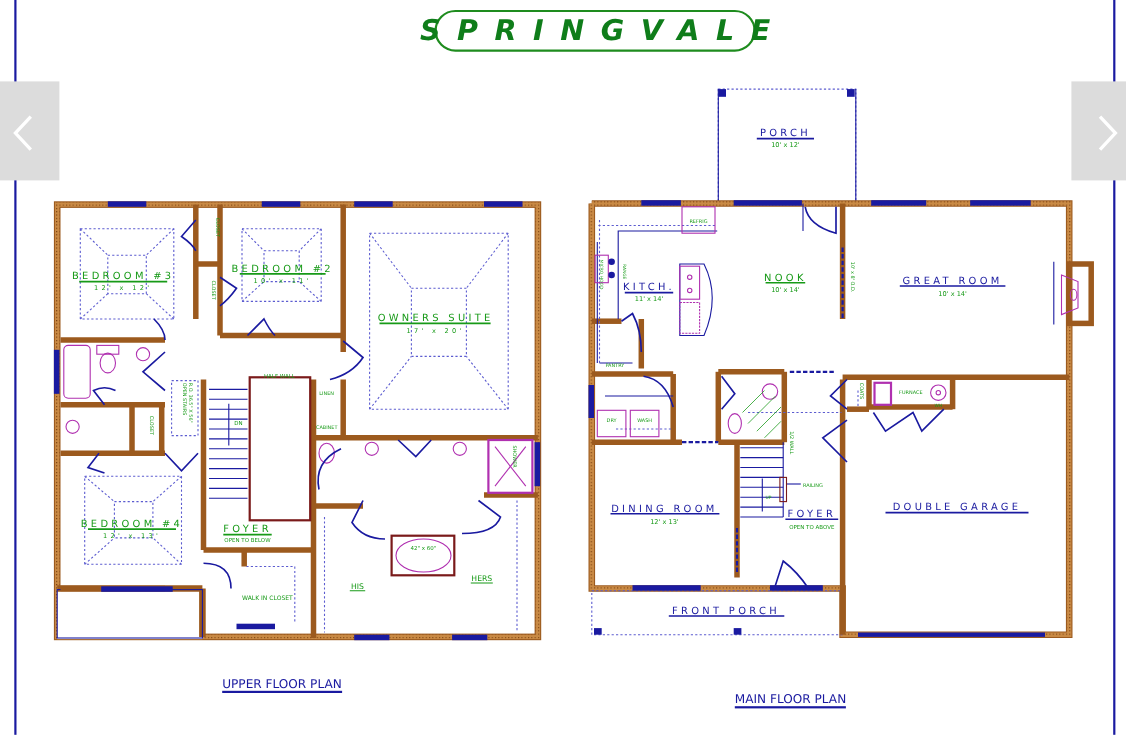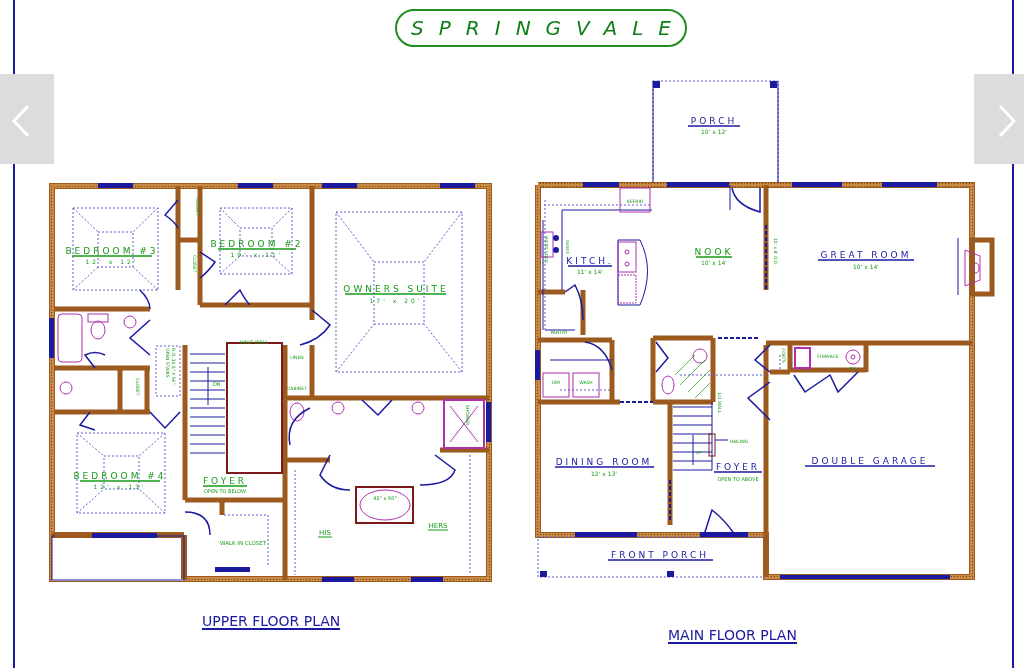--- a/index.html
+++ b/index.html
@@ -1,24 +1,24 @@
 <!DOCTYPE html>
 <html><head>
 <meta charset="utf-8">
 <style>
   html, body { margin:0; padding:0; background:#ffffff; }
   body { width:1024px; height:668px; position:relative; overflow:hidden; font-family:"DejaVu Sans", sans-serif; }
   .frame-line { position:absolute; top:0; width:2px; height:668px; background:#1a1aa0; }
   .nav-btn { position:absolute; top:74px; width:54px; height:90px; background:#dcdcdc; cursor:pointer; }
   .nav-btn svg { position:absolute; top:0; left:0; }
   .title-pill { position:absolute; left:395px; top:9px; width:292px; height:38px; border:2px solid #1e8c1e; border-radius:20px; box-sizing:border-box; display:flex; align-items:center; justify-content:center; }
-  .title-pill span { color:#0f7d1a; font-family:"DejaVu Sans", sans-serif; font-style:italic; font-weight:normal; font-size:20px; letter-spacing:15px; padding-left:15px;text-align:right; }
+  .title-pill span { color:#0f7d1a; font-family:"DejaVu Sans", sans-serif; font-style:italic; font-weight:bold; font-size:26px; letter-spacing:15px; padding-left:15px;text-align:right; }
   svg.plan { position:absolute; top:0; left:0; }
   .room-label { font-family:"DejaVu Sans", sans-serif; letter-spacing:3px; }
-  .plan-caption { position:absolute; color:#1a1aa0; font-family:"DejaVu Sans", sans-serif; font-size:14px; border-bottom:2px solid #1a1aa0; line-height:13px; }
+  .plan-caption { position:absolute; color:#1a1aa0; font-family:"DejaVu Sans", sans-serif; font-size:11px; border-bottom:2px solid #1a1aa0; line-height:13px; }
 </style>
 </head>
 <body>
 
 <div class="frame-line" style="left:13px;"></div>
 <div class="frame-line" style="left:1012px;"></div>
 
 <div class="title-pill">
   <span>SPRINGVALE</span>
 </div>

